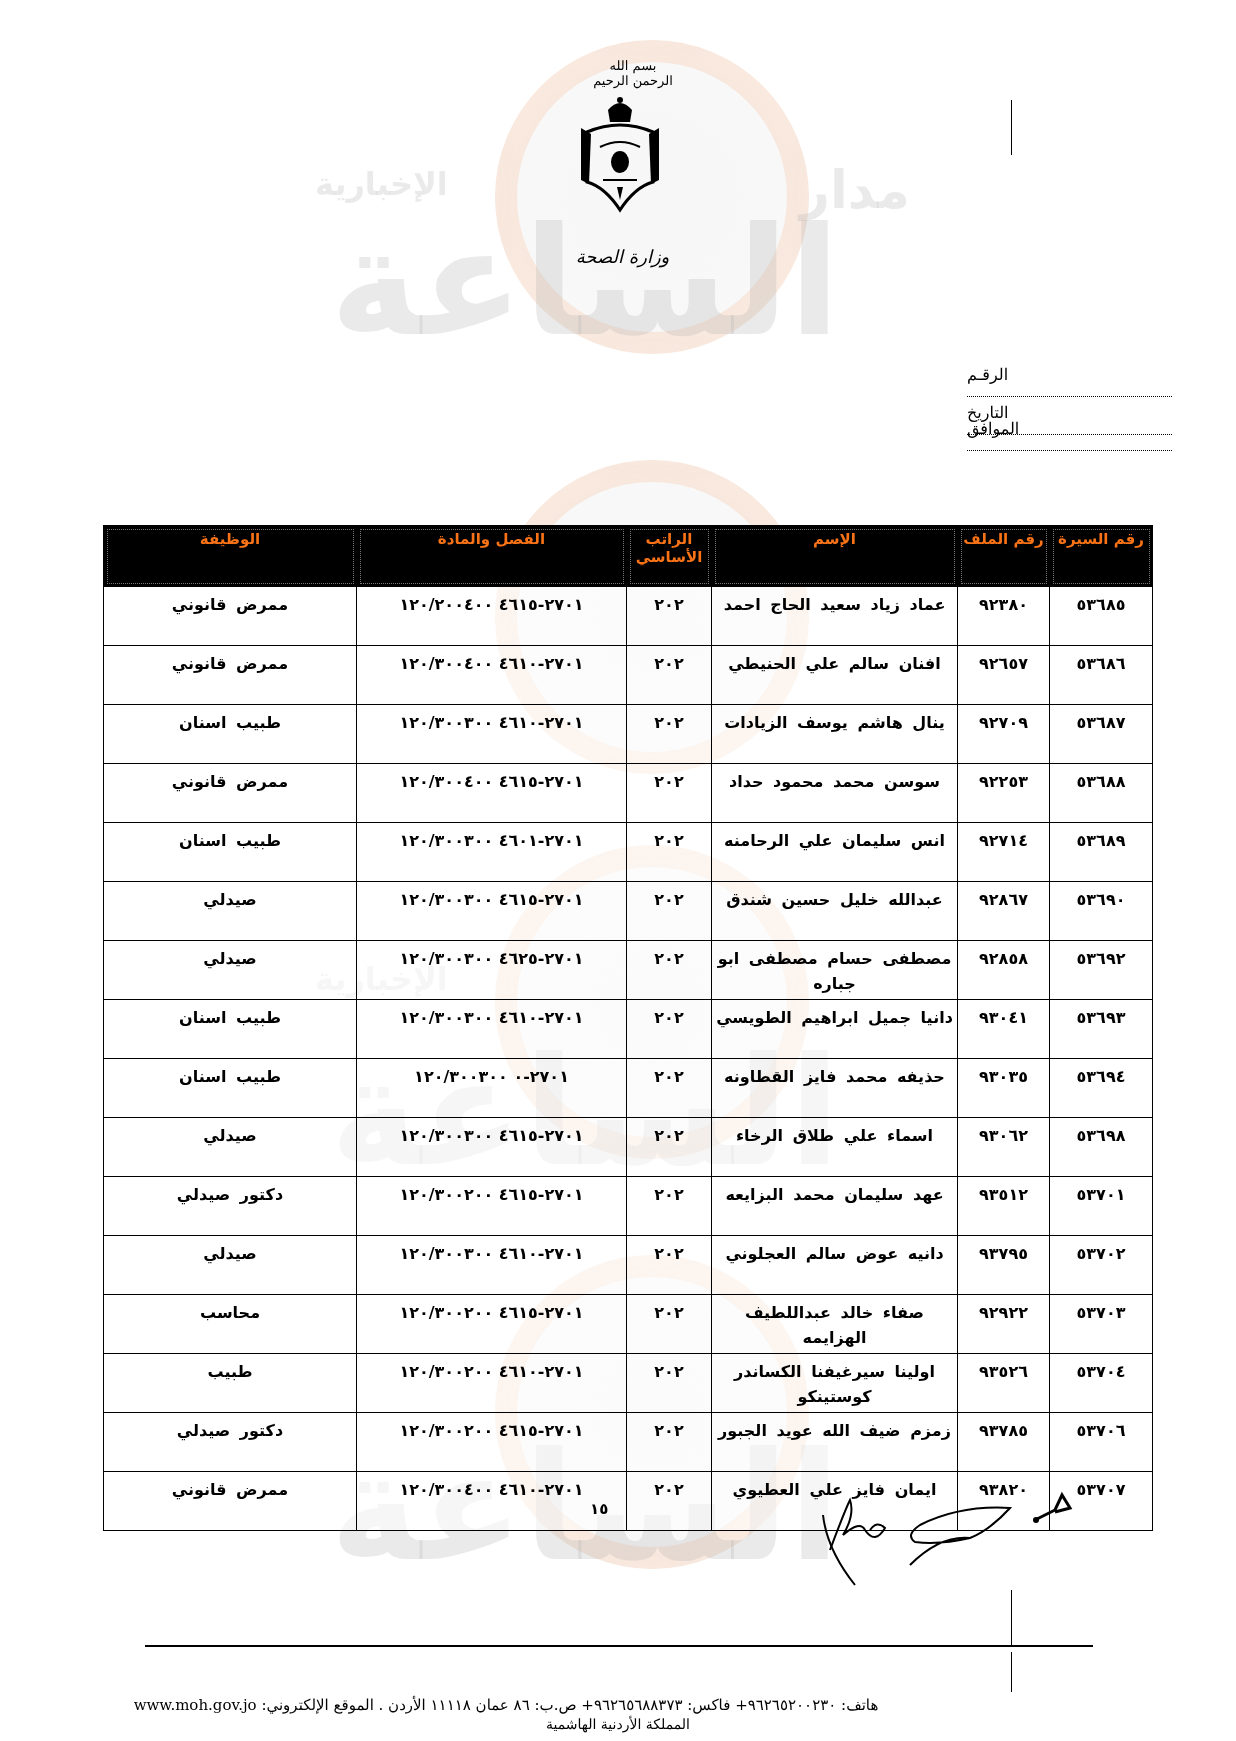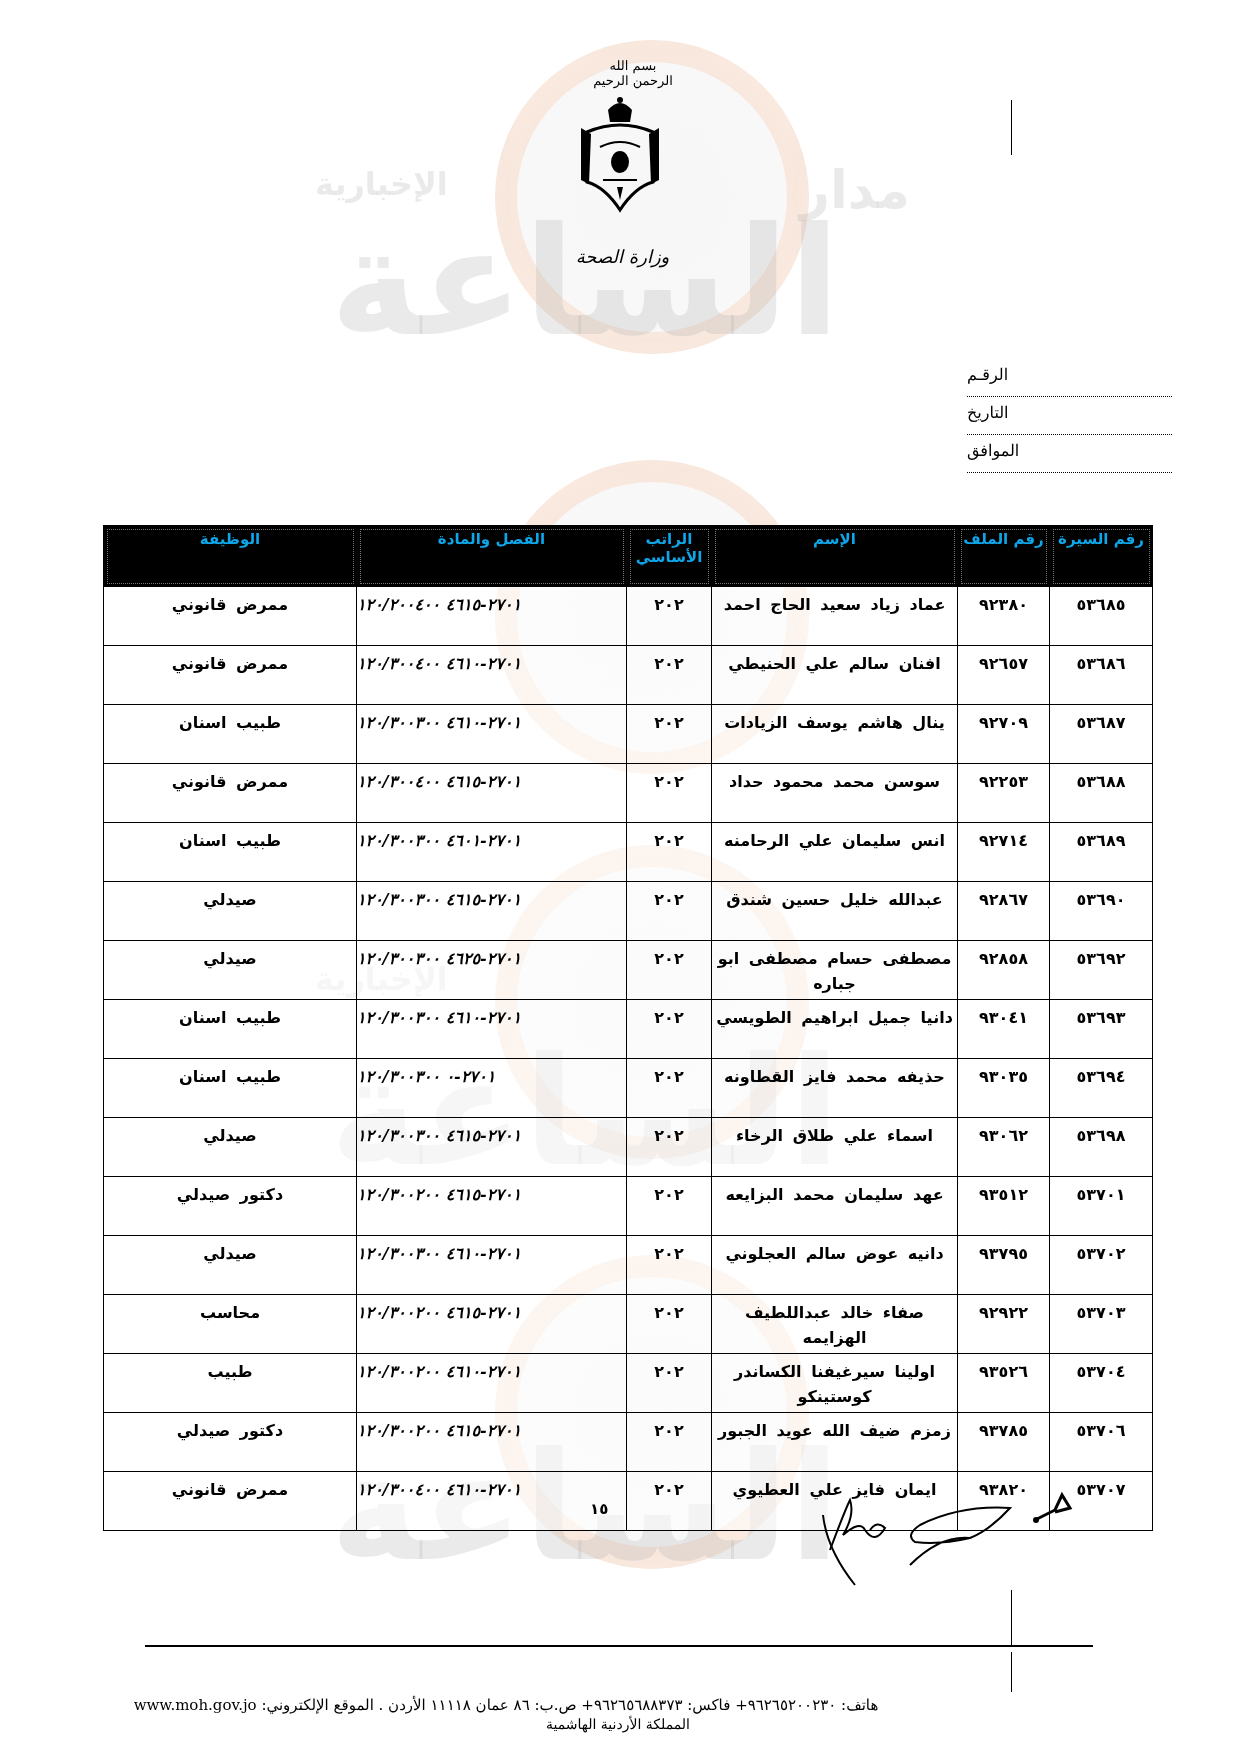--- a/index.html
+++ b/index.html
@@ -22,33 +22,33 @@
   .meta-row { position: absolute; right: 60px; display: flex; align-items: baseline; direction: rtl; font-family: "Liberation Sans", sans-serif; font-size: 16px; flex-direction: column; }
   .meta-row .dots { width: 205px; border-bottom: 1px dotted #000; margin-right: 4px; height: 12px; }
   .vbar { position: absolute; width: 1px; background: #000; }
   
   table.main {
     position: absolute; left: 103px; top: 525px; width: 1049px;
     border-collapse: collapse; direction: rtl; table-layout: fixed;
   }
   table.main th, table.main td { border: 1.5px solid #000; padding: 0; }
   table.main th {
-    background: #000; color: #0ea5e9; height: 56px; font-size: 15px; font-weight: bold;
+    background: #000; color: #f97316; height: 56px; font-size: 15px; font-weight: bold;
     font-family: "DejaVu Sans", sans-serif; vertical-align: top; padding-top: 4px;
     outline: 1px dotted #777; outline-offset: -4px;
   }
   table.main td {
     height: 53px; vertical-align: top; font-weight: bold; font-size: 16px;
     font-family: "DejaVu Sans", sans-serif; padding-top: 5px; line-height: 25px;
     background: rgba(255,255,255,0.55);
   }
   td.c-serial, td.c-file { text-align: center; letter-spacing: 3px; }
   td.c-name { text-align: center; padding-left: 6px; padding-right: 6px; word-spacing: 4px; }
   td.c-salary { text-align: center; letter-spacing: 2px; }
-  td.c-chapter { direction: ltr; letter-spacing: 1px; font-size: 15px; font-style: italic; }
+  td.c-chapter { text-align: center; direction: ltr; letter-spacing: 1px; font-size: 15px; }
   td.c-job { text-align: center; word-spacing: 4px; }
   .page-num { left: 590px; top: 1500px; font-size: 15px; font-weight: bold; }
   .sig { position: absolute; }
   .footer-line { left: 145px; top: 1645px; width: 948px; height: 2px; background: #000; }
   .footer-kingdom { left: 0; width: 1236px; top: 1668px; text-align: center; font-size: 14px; font-family: "DejaVu Serif", serif; direction: rtl; margin-top: 48px; }
   .footer-contact { left: 0; width: 1012px; top: 1696px; text-align: center; font-size: 15px; font-family: "DejaVu Serif", serif; direction: rtl; }
 </style>
 </head>
 <body>
 
@@ -88,21 +88,21 @@
 <div class="vbar" style="left:1011px;top:100px;height:55px;"></div>
 
 <div class="meta-row" style="top:365px;">
   <span>الرقـم</span>
   <span class="dots"></span>
 </div>
 <div class="meta-row" style="top:403px;">
   <span>التاريخ</span>
   <span class="dots"></span>
 </div>
-<div class="meta-row" style="top:441px;">
+<div class="meta-row" style="top:419px;">
   <span>الموافق</span>
   <span class="dots"></span>
 </div>
 
 <table class="main">
   <colgroup>
     <col style="width:103px">
       <col style="width:92px">
       <col style="width:246px">
     <col style="width:85px">

